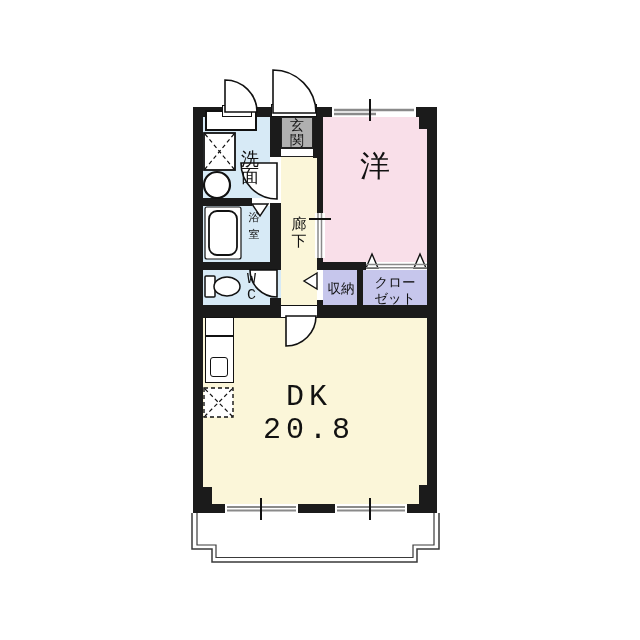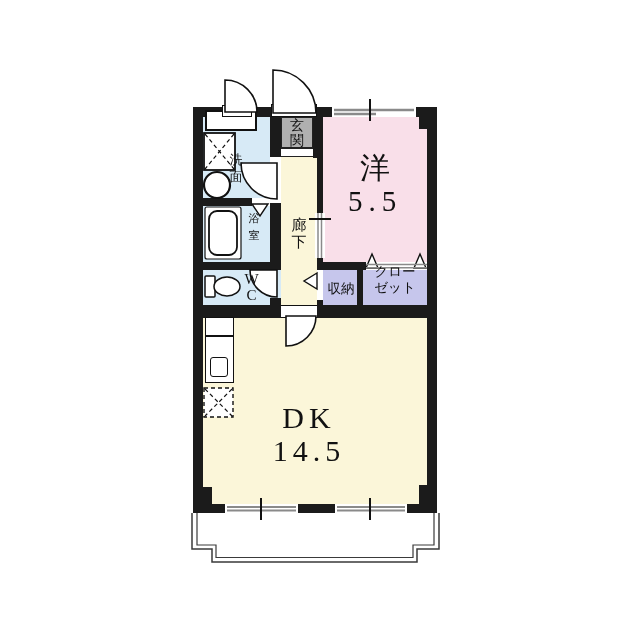--- a/index.html
+++ b/index.html
@@ -1,17 +1,17 @@
 <!DOCTYPE html>
 <html style="--wall: #1b1b1b; --wet-room: #d7eaf6; --western-room: #f9dfe9; --floor: #fbf6d9; --closet: #c6c6ec; --entrance: #b0b0b0; --window-line: #8a8a8a;"><head>
 <meta charset="utf-8">
 <style>
   html,body{margin:0;padding:0;background:#ffffff;}
   #canvas{position:relative;width:640px;height:640px;background:#fff;overflow:hidden;
-          font-family:Liberation Serif, serif;color:#111;border-radius:22px;}
+          font-family:Liberation Mono, monospace;color:#111;border-radius:22px;}
   .abs{position:absolute;box-sizing:border-box;}
   .wall{background:var(--wall,#1b1b1b);}
   .room-wet{background:var(--wet-room,#d7eaf6);}
   .room-pink{background:var(--western-room,#f9dfe9);}
   .room-floor{background:var(--floor,#fbf6d9);}
   .room-closet{background:var(--closet,#c6c6ec);}
   .room-entrance{background:var(--entrance,#b0b0b0);border:1.5px solid #222;}
   .white{background:#fff;}
   .vlabel{word-break:break-all;line-break:anywhere;text-align:center;}
   .centered{text-align:center;}
@@ -112,36 +112,35 @@
     <ellipse cx="227" cy="286.5" rx="13" ry="9.5" fill="#fff" stroke="#111" stroke-width="1.5"></ellipse>
     <rect x="204" y="388" width="29" height="29" fill="#fff" stroke="#111" stroke-width="1.4" stroke-dasharray="4 3"></rect>
     <line x1="205" y1="389" x2="232" y2="416" stroke="#111" stroke-width="1.2" stroke-dasharray="4 3"></line>
     <line x1="232" y1="389" x2="205" y2="416" stroke="#111" stroke-width="1.2" stroke-dasharray="4 3"></line>
 
     <path d="M192,513 L192,549 L212,549 L212,562 L417,562 L417,549 L439,549 L439,513" fill="none" stroke="#3a3a3a" stroke-width="1.5"></path>
     <path d="M197,513 L197,545 L216,545 L216,557.5 L413,557.5 L413,545 L434,545 L434,513" fill="none" stroke="#3a3a3a" stroke-width="1.2"></path>
   </svg>
 
   <div class="lbl vlabel" style="left:289px;top:119px;width:16px;font-size:14px;line-height:14.5px;">玄関</div>
-  <div class="lbl vlabel" style="left:228px;top:152px;width:16px;font-size:13px;line-height:16.5px;">洗面</div>
+  <div class="lbl vlabel" style="left:241px;top:152px;width:16px;font-size:18px;line-height:16.5px;">洗面</div>
   <div class="lbl vlabel" style="left:246px;top:210px;width:16px;font-size:11px;line-height:16.5px;">浴室</div>
   <div class="lbl vlabel" style="left:244px;top:272px;width:15px;font-size:15px;line-height:15.5px;">WC</div>
   <div class="lbl vlabel" style="left:291px;top:217px;width:16px;font-size:15px;line-height:17px;">廊下</div>
 
   <div class="lbl centered" style="left:323px;top:151px;width:104px;">
     <div style="font-size:30px;line-height:34px;">洋</div>
-    <div style="font-size:29px;line-height:32px;letter-spacing:6px;">5.5</div>
   </div>
 
   <div class="lbl centered" style="left:323px;top:280px;width:36px;font-size:13.5px;">収納</div>
 
-  <div class="lbl centered" style="left:363px;top:264px;width:64px;font-size:13.5px;line-height:15.5px;">
+  <div class="lbl centered" style="left:363px;top:276px;width:64px;font-size:13.5px;line-height:15.5px;">
     <div>クロー</div>
     <div>ゼット</div>
   </div>
 
-  <div class="lbl centered" style="left:203px;top:401px;width:212px;">
+  <div class="lbl centered" style="left:203px;top:381px;width:212px;">
     <div style="font-size:30px;line-height:33px;letter-spacing:5px;">DK</div>
-    <div style="font-size:30px;line-height:33px;letter-spacing:5px;">14.5</div>
+    <div style="font-size:30px;line-height:33px;letter-spacing:5px;">20.8</div>
   </div>
 
 
 </div>
 
 </body></html>

